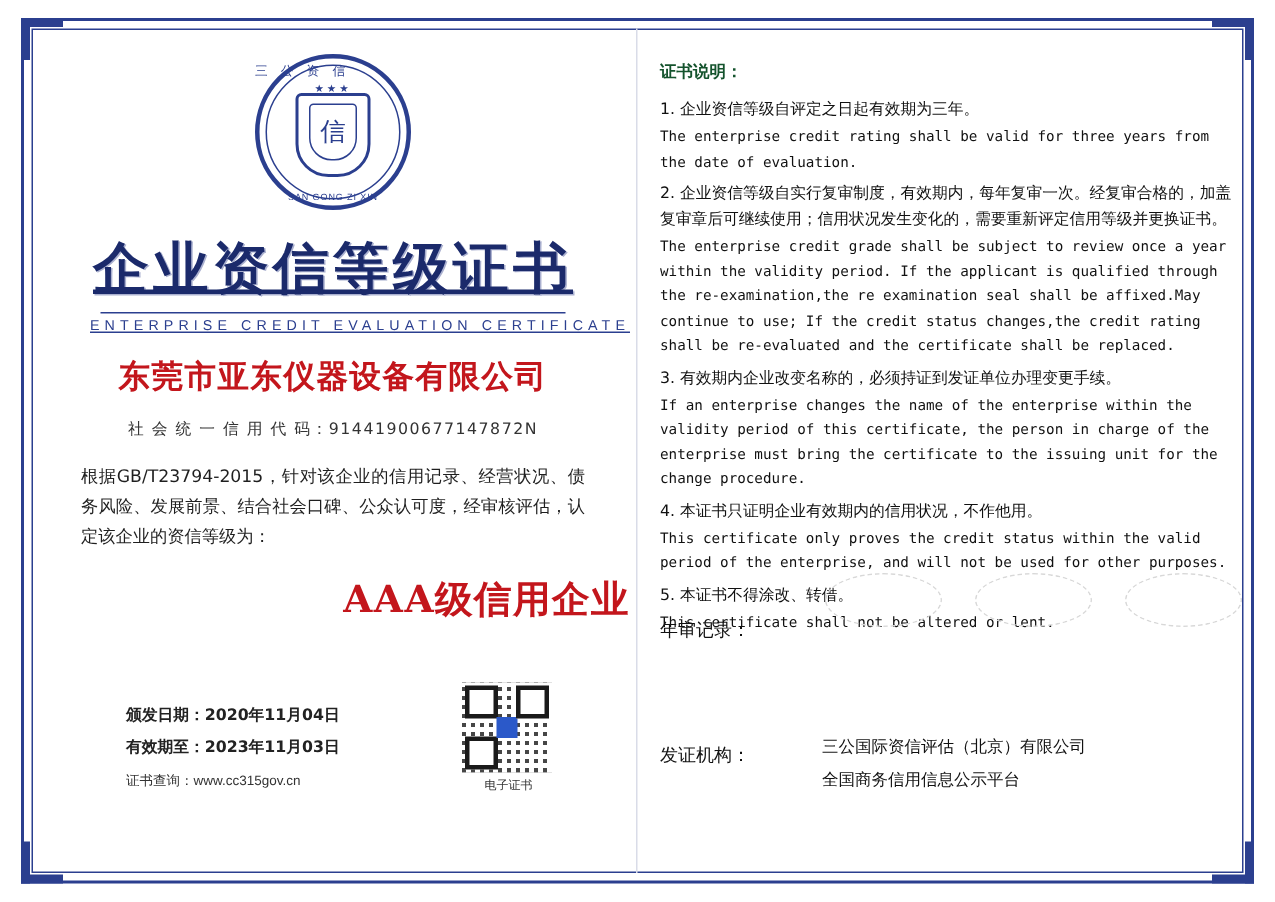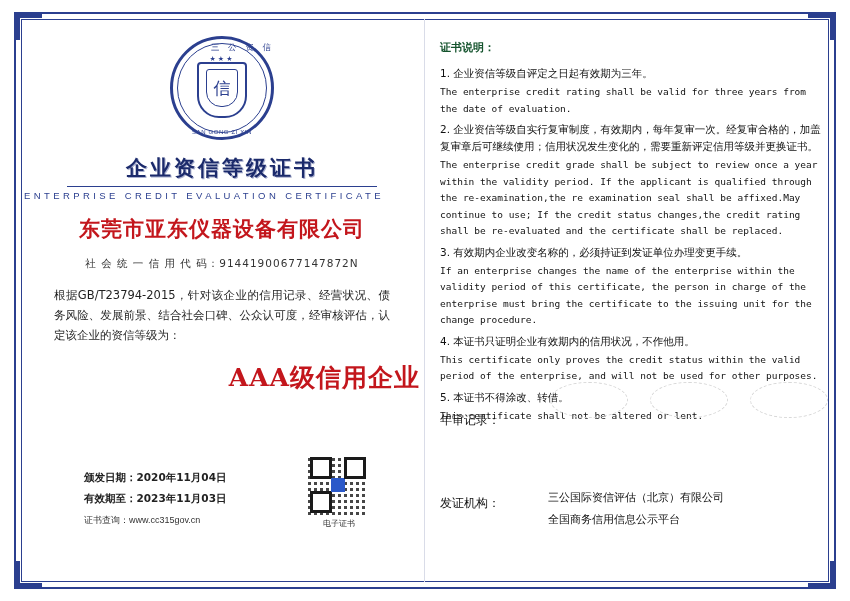--- a/index.html
+++ b/index.html
@@ -58,47 +58,48 @@
     border-radius:4px 4px 22px 22px;
   }
   .seal-logo .shield-inner{
     position:absolute;left:50%;top:33px;transform:translateX(-50%);
     width:30px;height:36px;border:1px solid #2b3f8f;
     border-radius:3px 3px 15px 15px;
     font-size:17px;color:#2b3f8f;text-align:center;line-height:36px;
     font-family:"DejaVu Sans", sans-serif;
   }
   .seal-logo .toptext{
-    position:absolute;left:0;right:0;top:6px;text-align:right;
+    position:absolute;left:0;right:0;top:6px;text-align:left;
     font-size:8.5px;color:#2b3f8f;letter-spacing:3px;
     font-family:"DejaVu Sans", sans-serif;
   }
   .seal-logo .bottomtext{
     position:absolute;left:0;right:0;bottom:5px;text-align:center;
     font-size:6px;color:#2b3f8f;letter-spacing:.6px;
     font-family:"Liberation Sans", sans-serif;
   }
   .seal-logo .stars{
     position:absolute;left:50%;top:19px;transform:translateX(-50%);
     font-size:7px;color:#2b3f8f;letter-spacing:2px;
   }
 
   .title-cn{
     margin-top:14px;text-align:center;
     font-family:"DejaVu Sans", sans-serif;
-    font-size:21px;font-weight:bold;color:#1b2a6b;
+    font-size:37px;font-weight:bold;color:#1b2a6b;
     letter-spacing:3px;
     text-shadow:1px 1px 0 #aab0cf;
+    text-decoration:underline;
   }
   .title-rule{
     width:310px;height:1px;background:#2b3f8f;margin:4px auto 3px;
   }
   .title-en{
-    text-align:left;font-size:9.5px;color:#2b3f8f;
-    letter-spacing:3.4px;font-family:"Liberation Sans", sans-serif;
+    text-align:right;font-size:9.5px;color:#2b3f8f;
+    letter-spacing:3.4px;font-family:"Liberation Sans", sans-serif;text-decoration:underline;
   }
   .code-row{
     margin-top:16px;text-align:center;font-size:11px;color:#333;
     font-family:"DejaVu Sans", sans-serif;
   }
   .code-row .val{font-family:"Liberation Sans", sans-serif;letter-spacing:.3px;}
   .company{
     margin-top:14px;text-align:center;
     font-family:"DejaVu Sans", sans-serif;
     font-size:21px;font-weight:bold;color:#c3161c;

